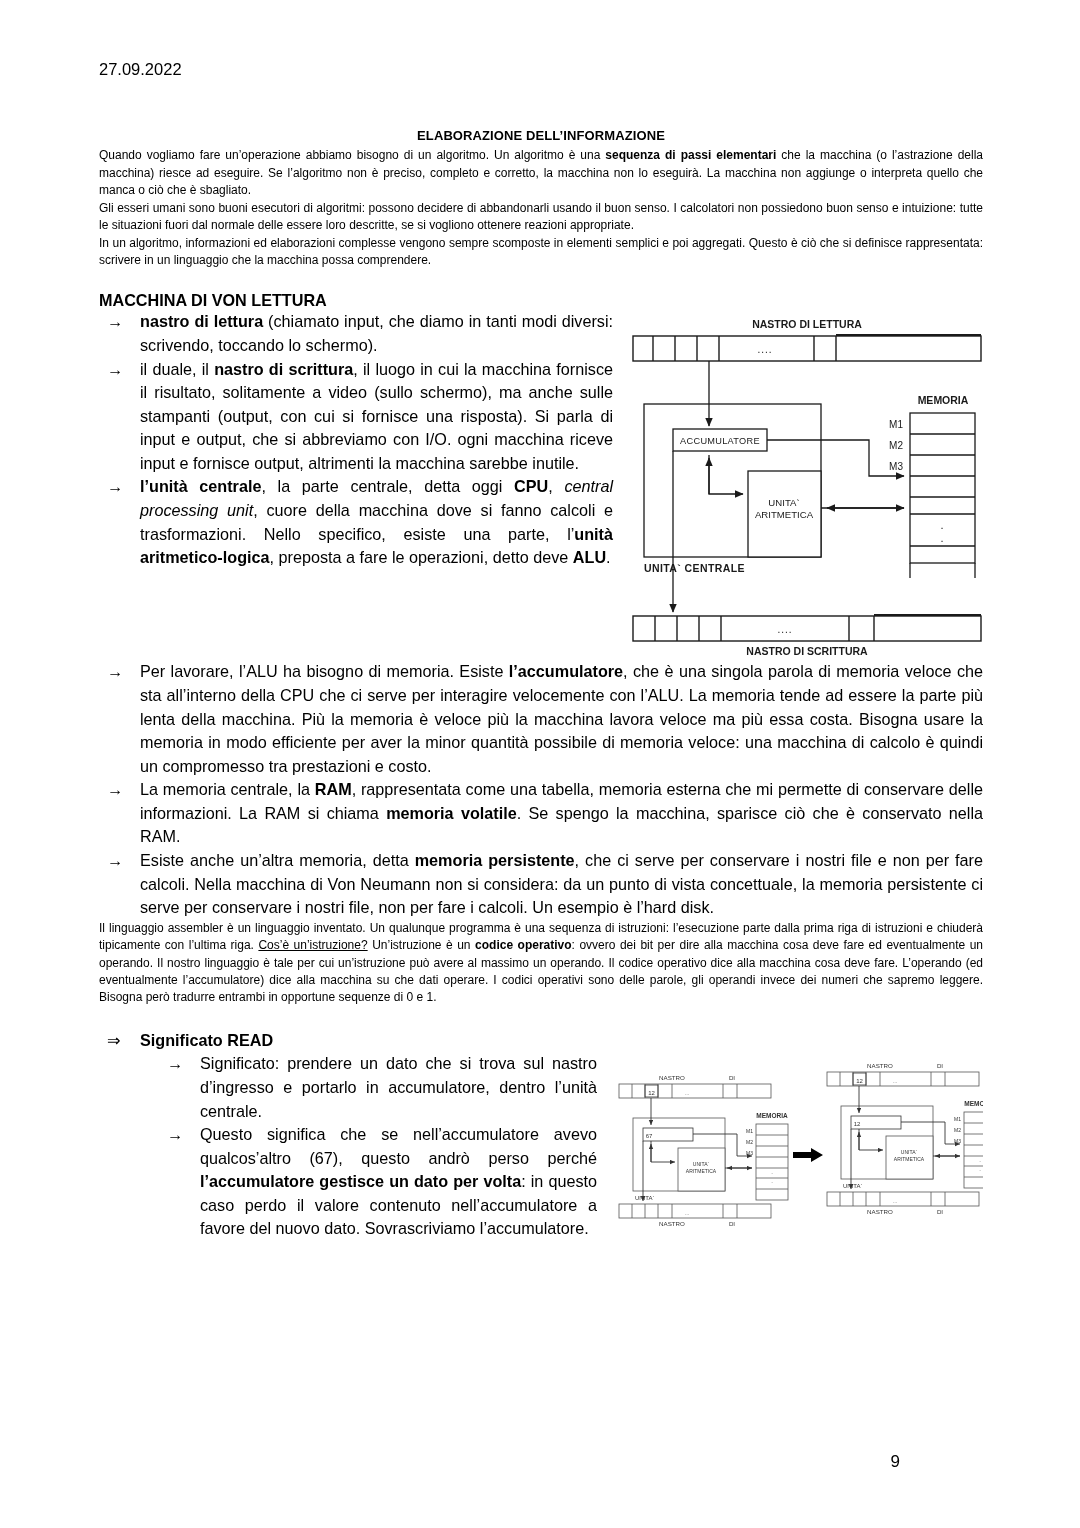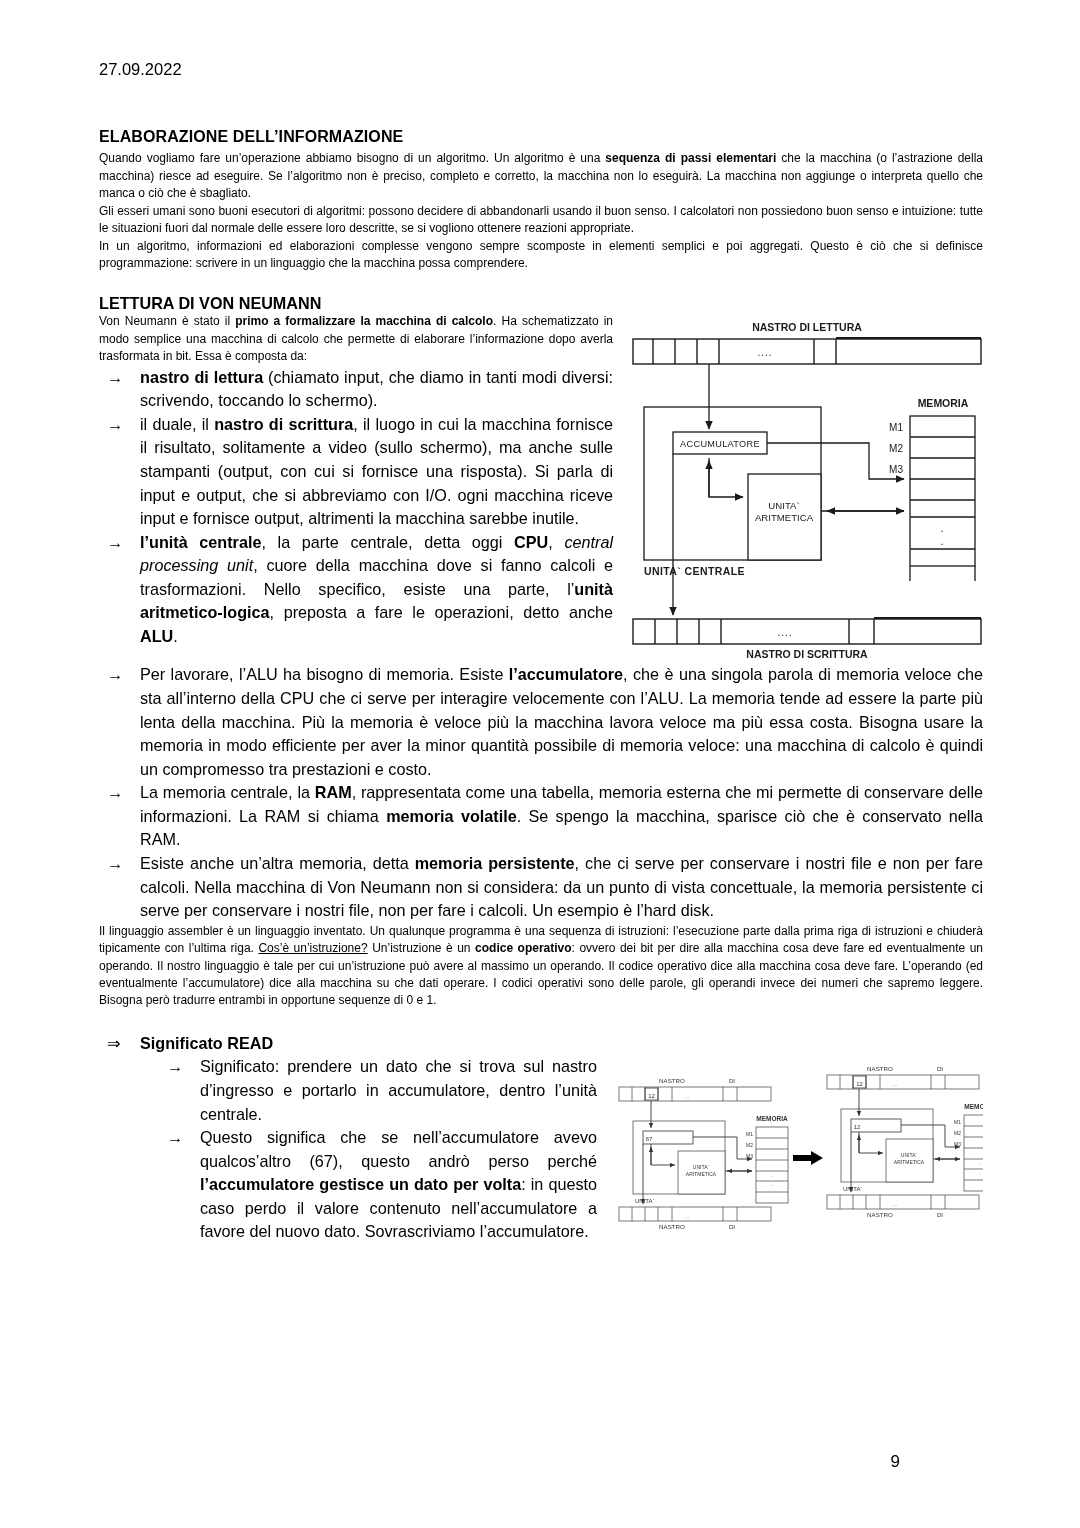--- a/index.html
+++ b/index.html
@@ -27,22 +27,23 @@
     left: 99px;
     top: 58px;
     width: 884px;
   }
   .date-line {
     font-size: 16.5px;
     line-height: 1.35;
     margin-bottom: 48px;
   }
   h1.doc-title {
-    font-size: 16px;
+    font-size: 13px;
     font-weight: bold;
+    text-align: center;
     margin: 0 0 4px 0;
     letter-spacing: 0.1px;
   }
   p.body-par {
     font-size: 12px;
     line-height: 1.455;
     margin: 0;
     text-align: justify;
     text-justify: inter-word;
   }
@@ -143,23 +144,23 @@
   <div class="content">
 
     <div class="date-line">27.09.2022</div>
 
     <h1 class="doc-title">ELABORAZIONE DELL’INFORMAZIONE</h1>
 
     <p class="body-par"><span>Quando vogliamo fare un’operazione abbiamo bisogno di un algoritmo. Un algoritmo è una </span><b>sequenza di passi elementari</b><span> che la macchina (o l’astrazione della macchina) riesce ad eseguire. Se l’algoritmo non è preciso, completo e corretto, la macchina non lo eseguirà. La macchina non aggiunge o interpreta quello che manca o ciò che è sbagliato.</span></p>
 
     <p class="body-par">Gli esseri umani sono buoni esecutori di algoritmi: possono decidere di abbandonarli usando il buon senso. I calcolatori non possiedono buon senso e intuizione: tutte le situazioni fuori dal normale delle essere loro descritte, se si vogliono ottenere reazioni appropriate.</p>
 
-    <p class="body-par">In un algoritmo, informazioni ed elaborazioni complesse vengono sempre scomposte in elementi semplici e poi aggregati. Questo è ciò che si definisce programmazione: scrivere in un linguaggio che la macchina possa comprendere.</p>
-
-    <h2 class="section-head">LETTURA DI VON NEUMANN</h2>
+    <p class="body-par">In un algoritmo, informazioni ed elaborazioni complesse vengono sempre scomposte in elementi semplici e poi aggregati. Questo è ciò che si definisce rappresentata: scrivere in un linguaggio che la macchina possa comprendere.</p>
+
+    <h2 class="section-head">MACCHINA DI VON LETTURA</h2>
 
     <div class="fig-vn">
       <svg width="352" height="342" viewBox="0 0 352 342" xmlns="http://www.w3.org/2000/svg">
         <g fill="none" stroke="#1a1a1a" stroke-width="1.4">
 
           <rect x="2" y="20" width="348" height="25"></rect>
           <line x1="22" y1="20" x2="22" y2="45"></line>
           <line x1="44" y1="20" x2="44" y2="45"></line>
           <line x1="66" y1="20" x2="66" y2="45"></line>
           <line x1="88" y1="20" x2="88" y2="45"></line>
@@ -229,34 +230,33 @@
           <line x1="90" y1="300" x2="90" y2="325"></line>
           <line x1="218" y1="300" x2="218" y2="325"></line>
           <line x1="243" y1="300" x2="243" y2="325"></line>
           <line x1="243" y1="299" x2="350" y2="299" stroke-width="2.2"></line>
         </g>
         <text x="154" y="317" font-family="Liberation Sans, sans-serif" font-size="10" text-anchor="middle" fill="#1a1a1a" letter-spacing="1">....</text>
         <text x="176" y="339" font-family="Liberation Sans, sans-serif" font-size="10.5" font-weight="bold" text-anchor="middle" fill="#1a1a1a">NASTRO DI SCRITTURA</text>
       </svg>
     </div>
 
-    <p class="body-par"><span>Von Neumann è stato il </span><b>primo a formalizzare la macchina di calcolo</b><span>. Ha schematizzato in modo semplice una macchina di calcolo che permette di elaborare l’informazione dopo averla trasformata in bit. Essa è composta da:</span></p>
 
     <ul class="arrow-list">
       <li>
         <span class="mk">→</span>
         <b>nastro di lettura</b><span> (chiamato input, che diamo in tanti modi diversi: scrivendo, toccando lo schermo).</span>
       </li>
       <li>
         <span class="mk">→</span>
         <span>il duale, il </span><b>nastro di scrittura</b><span>, il luogo in cui la macchina fornisce il risultato, solitamente a video (sullo schermo), ma anche sulle stampanti (output, con cui si fornisce una risposta). Si parla di input e output, che si abbreviamo con I/O. ogni macchina riceve input e fornisce output, altrimenti la macchina sarebbe inutile.</span>
       </li>
       <li>
         <span class="mk">→</span>
-        <b>l’unità centrale</b><span>, la parte centrale, detta oggi </span><b>CPU</b><span>, </span><i>central processing unit</i><span>, cuore della macchina dove si fanno calcoli e trasformazioni. Nello specifico, esiste una parte, l’</span><b>unità aritmetico-logica</b><span>, preposta a fare le operazioni, detto anche </span><b>ALU</b><span>.</span>
+        <b>l’unità centrale</b><span>, la parte centrale, detta oggi </span><b>CPU</b><span>, </span><i>central processing unit</i><span>, cuore della macchina dove si fanno calcoli e trasformazioni. Nello specifico, esiste una parte, l’</span><b>unità aritmetico-logica</b><span>, preposta a fare le operazioni, detto deve </span><b>ALU</b><span>.</span>
       </li>
     </ul>
 
     <div class="clearfix"></div>
 
     <ul class="arrow-list">
       <li>
         <span class="mk">→</span>
         <span>Per lavorare, l’ALU ha bisogno di memoria. Esiste </span><b>l’accumulatore</b><span>, che è una singola parola di memoria veloce che sta all’interno della CPU che ci serve per interagire velocemente con l’ALU. La memoria tende ad essere la parte più lenta della macchina. Più la memoria è veloce più la macchina lavora veloce ma più essa costa. Bisogna usare la memoria in modo efficiente per aver la minor quantità possibile di memoria veloce: una macchina di calcolo è quindi un compromesso tra prestazioni e costo.</span>
       </li>

